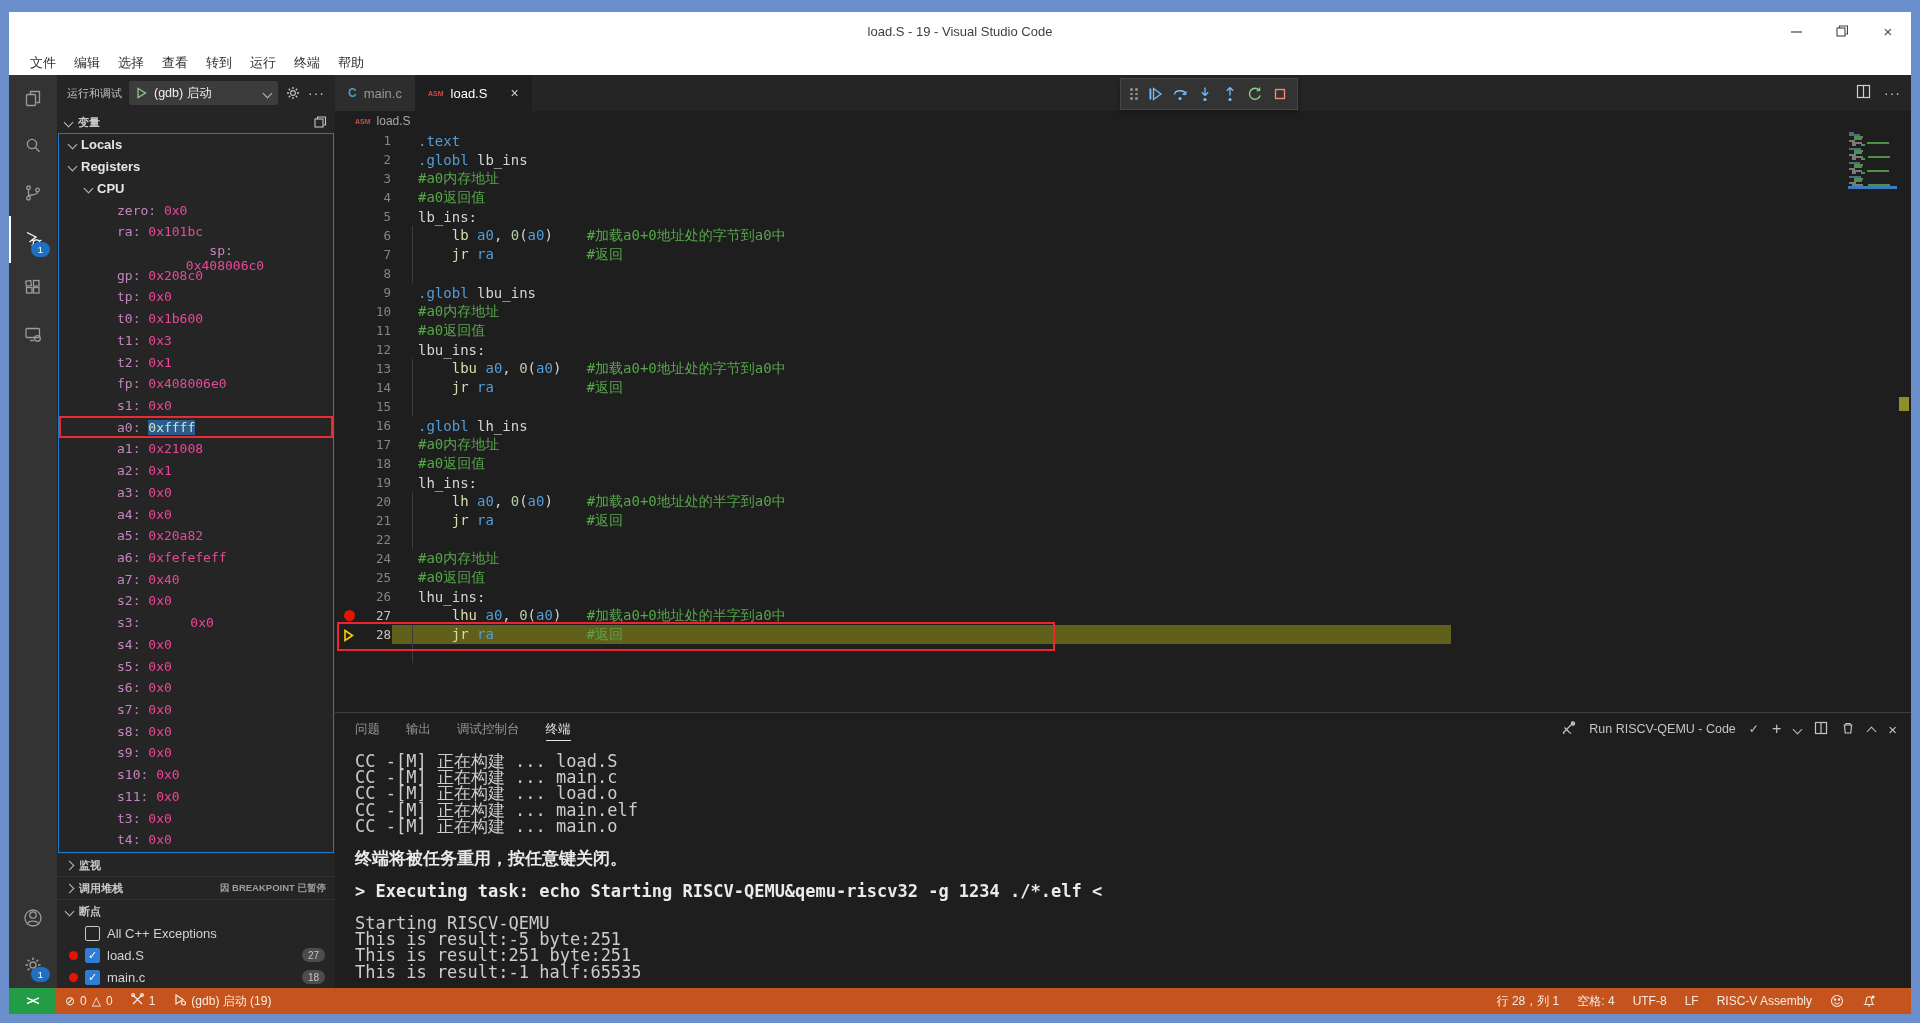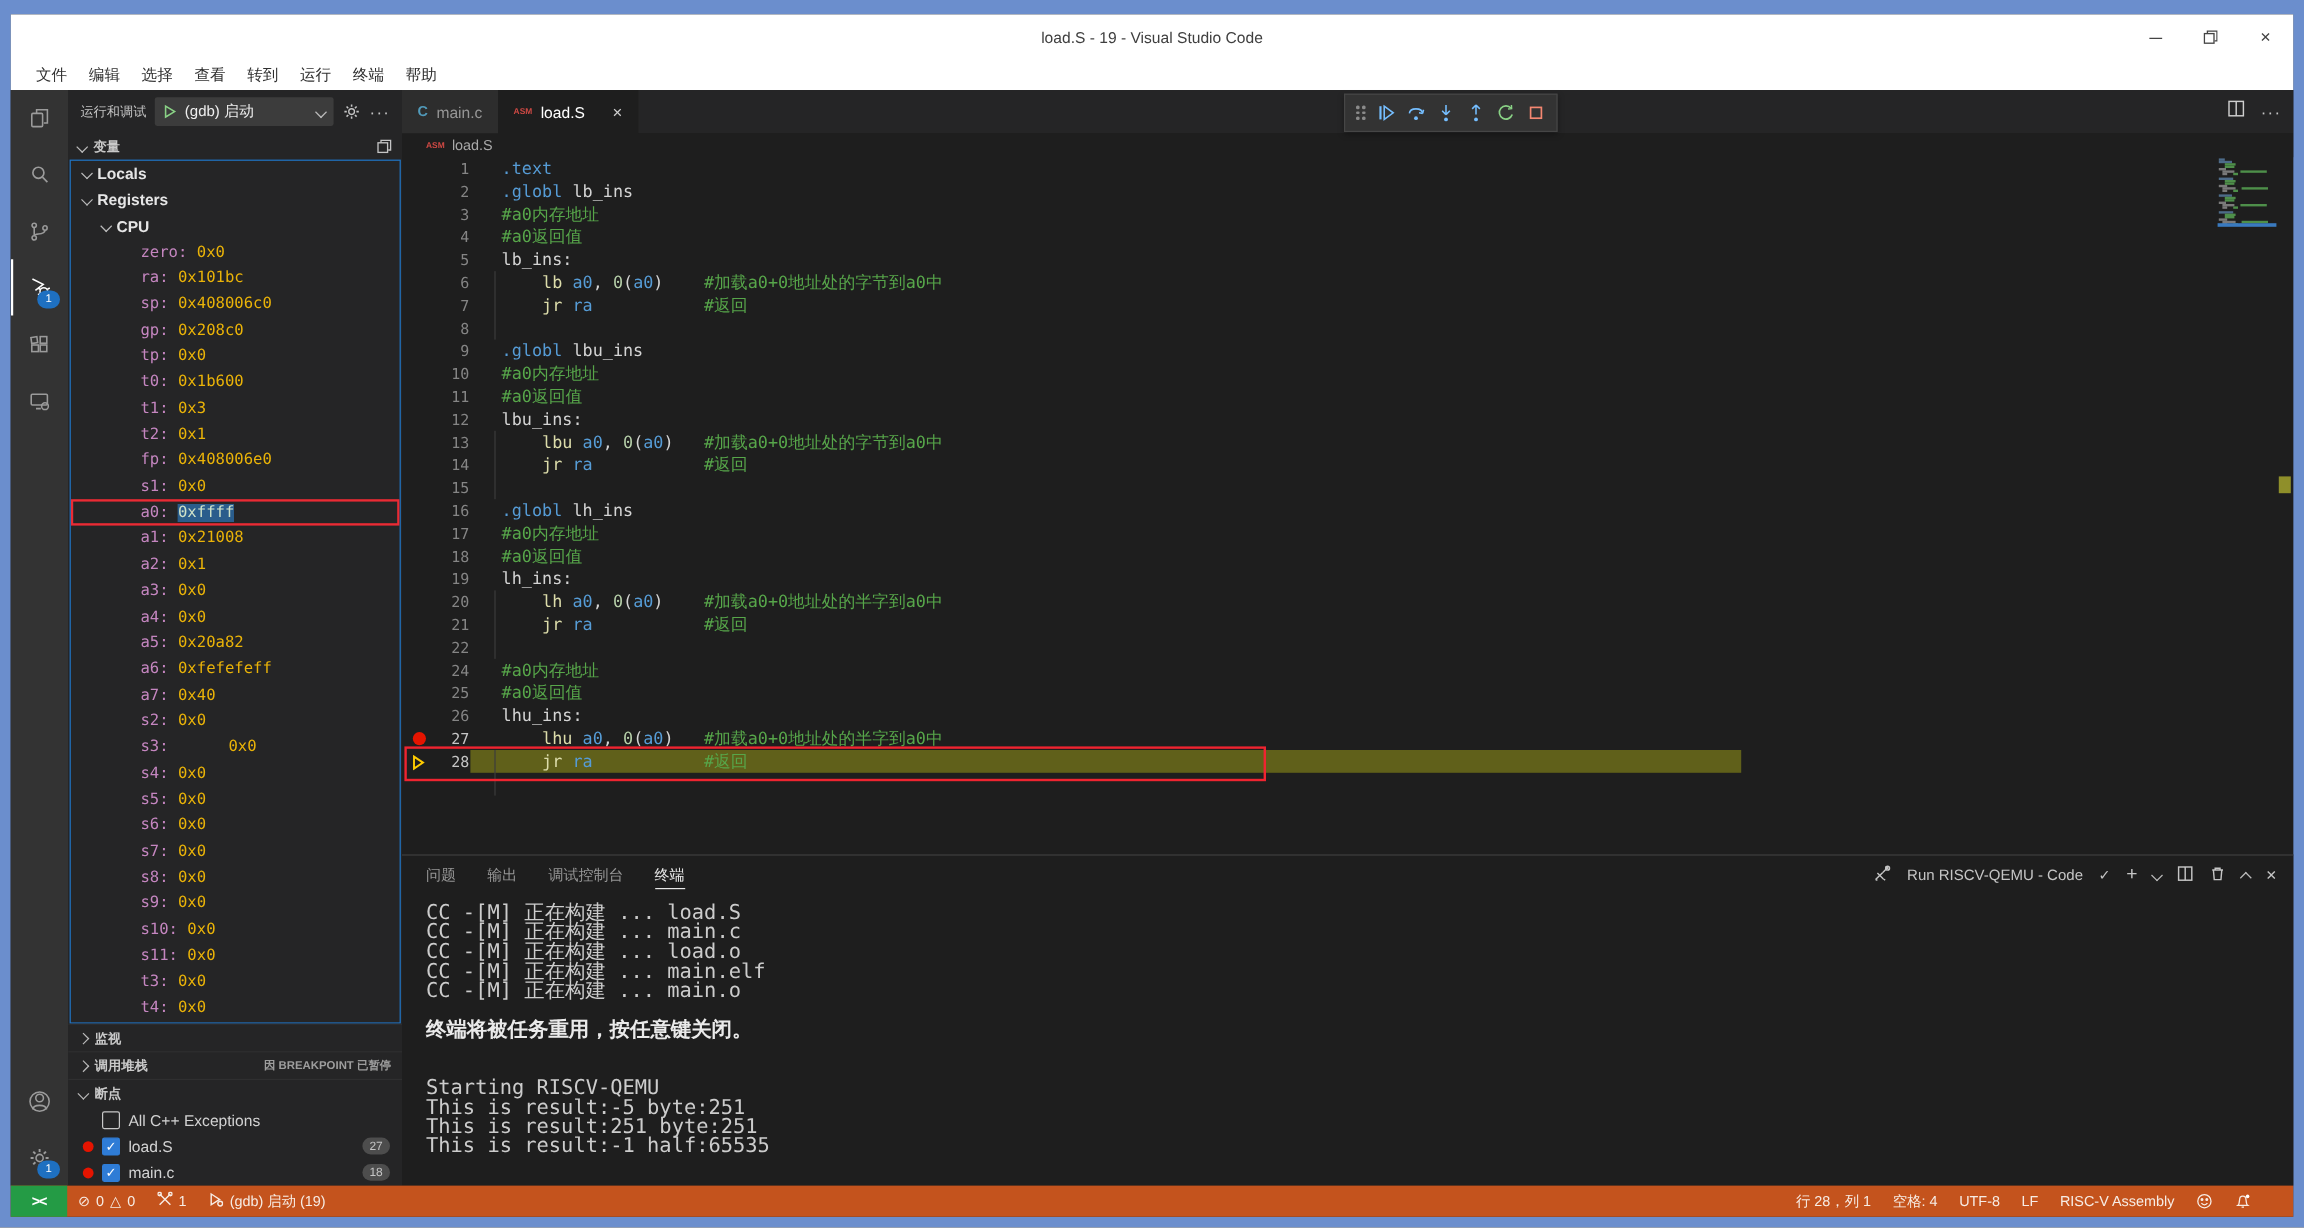--- a/index.html
+++ b/index.html
@@ -34,21 +34,21 @@
   .sb-dd .lbl{flex:1}
   .chev{width:6px;height:6px;border-right:1.3px solid #bcbcbc;border-bottom:1.3px solid #bcbcbc;transform:rotate(45deg);flex:none}
   .chev.right{transform:rotate(-45deg)}
   .icon-btn{color:#c5c5c5;display:flex;align-items:center;justify-content:center}
   .dots{font-size:14px;color:#c5c5c5;letter-spacing:1px}
   .sb-varheader{height:22px;flex:none;display:flex;align-items:center;gap:6px;padding:0 8px;font-size:11px;font-weight:700;color:#c9c9c9}
   .vh-right{margin-left:auto}
   .vars-tree{flex:1;margin:0 1px;border:1px solid #2076c7;overflow:hidden;background:#252526}
   .trow{height:21.72px;display:flex;align-items:center;white-space:pre;font-family:"DejaVu Sans Mono",monospace;font-size:13px}
   .trow .grp{font-family:"Liberation Sans",sans-serif;font-weight:700;font-size:13px;color:#e6e6e6;margin-left:5px}
-  .tname{color:#c586c0}.tval{color:#eab308}
+  .tname{color:#c586c0}.tval{color:#ec4899}
   .tval.sel{background:#2a5d8c;color:#cfe2c8}
   .trow.boxed{outline:2px solid #ea2b34;outline-offset:-2px}
   .sb-sect{height:22px;flex:none;display:flex;align-items:center;gap:6px;padding:0 9px;font-size:11px;font-weight:700;color:#c9c9c9;
     border-top:1px solid #2f2f30}
   .sect-status{margin-left:auto;font-size:9.5px;color:#9d9d9d;font-weight:700}
   .bp-row{height:22px;flex:none;display:flex;align-items:center;gap:7px;padding-left:12px;font-size:13px;color:#d2d2d2}
   .bp-dot{width:9px;height:9px;border-radius:50%;background:#e51400;flex:none}
   .bp-dot.hidden{visibility:hidden}
   .cb{width:15px;height:15px;box-sizing:border-box;border:1px solid #c8c8c8;border-radius:2px;flex:none;
     display:flex;align-items:center;justify-content:center;font-size:11px;color:#fff}
@@ -255,21 +255,21 @@
               </svg>
           </span>
         </div>
 
         <div class="vars-tree" id="vars-tree">
             <div class="trow" style="padding-left: 10px;"><span class="chev"></span><span class="grp">Locals</span></div>
             <div class="trow" style="padding-left: 10px;"><span class="chev"></span><span class="grp">Registers</span></div>
             <div class="trow" style="padding-left: 26px;"><span class="chev"></span><span class="grp">CPU</span></div>
             <div class="trow" style="padding-left: 58px;"><span class="tname">zero: </span><span class="tval">0x0</span></div>
             <div class="trow" style="padding-left: 58px;"><span class="tname">ra: </span><span class="tval">0x101bc</span></div>
-            <div class="trow" style="padding-left: 58px;"><span class="tname">sp: </span><span class="tval">0x408006c0</span></div>
+            <div class="trow" style="padding-left: 58px; flex-direction: column;"><span class="tname">sp: </span><span class="tval">0x408006c0</span></div>
             <div class="trow" style="padding-left: 58px;"><span class="tname">gp: </span><span class="tval">0x208c0</span></div>
             <div class="trow" style="padding-left: 58px;"><span class="tname">tp: </span><span class="tval">0x0</span></div>
             <div class="trow" style="padding-left: 58px;"><span class="tname">t0: </span><span class="tval">0x1b600</span></div>
             <div class="trow" style="padding-left: 58px;"><span class="tname">t1: </span><span class="tval">0x3</span></div>
             <div class="trow" style="padding-left: 58px;"><span class="tname">t2: </span><span class="tval">0x1</span></div>
             <div class="trow" style="padding-left: 58px;"><span class="tname">fp: </span><span class="tval">0x408006e0</span></div>
             <div class="trow" style="padding-left: 58px;"><span class="tname">s1: </span><span class="tval">0x0</span></div>
             <div class="trow boxed" style="padding-left: 58px;"><span class="tname">a0: </span><span class="tval sel">0xffff</span></div>
             <div class="trow" style="padding-left: 58px;"><span class="tname">a1: </span><span class="tval">0x21008</span></div>
             <div class="trow" style="padding-left: 58px;"><span class="tname">a2: </span><span class="tval">0x1</span></div>
@@ -593,20 +593,21 @@
           </div>
           <div class="terminal" id="terminal">
               <div class="tline">CC -[M] 正在构建 ... load.S</div>
               <div class="tline">CC -[M] 正在构建 ... main.c</div>
               <div class="tline">CC -[M] 正在构建 ... load.o</div>
               <div class="tline">CC -[M] 正在构建 ... main.elf</div>
               <div class="tline">CC -[M] 正在构建 ... main.o</div>
               <div class="tline">&nbsp;</div>
               <div class="tline bold">终端将被任务重用，按任意键关闭。</div>
               <div class="tline">&nbsp;</div>
+              <div class="tline bold">&gt; Executing task: echo Starting RISCV-QEMU&amp;qemu-riscv32 -g 1234 ./*.elf &lt;</div>
               <div class="tline">&nbsp;</div>
               <div class="tline">Starting RISCV-QEMU</div>
               <div class="tline">This is result:-5 byte:251</div>
               <div class="tline">This is result:251 byte:251</div>
               <div class="tline">This is result:-1 half:65535</div>
             </div>
         </div>
       </div>
     </div>
 

